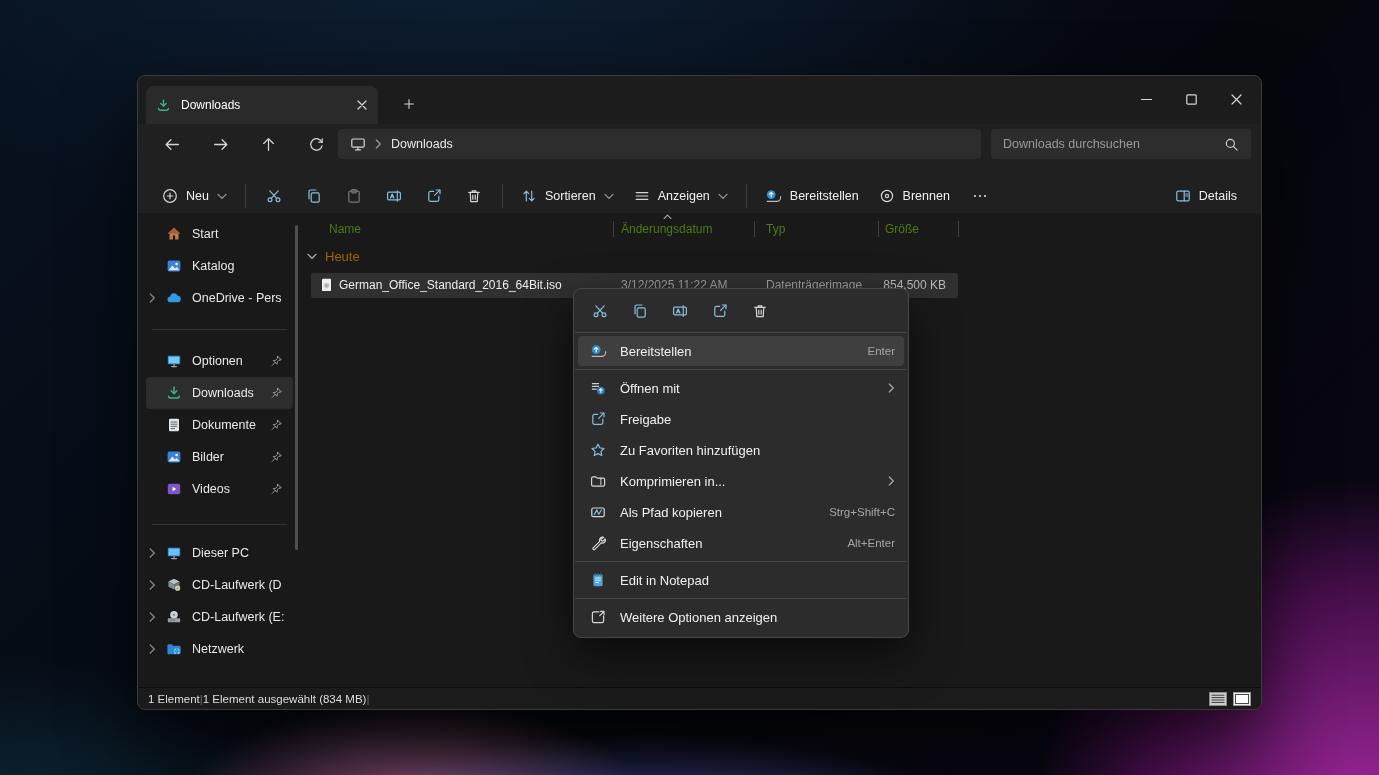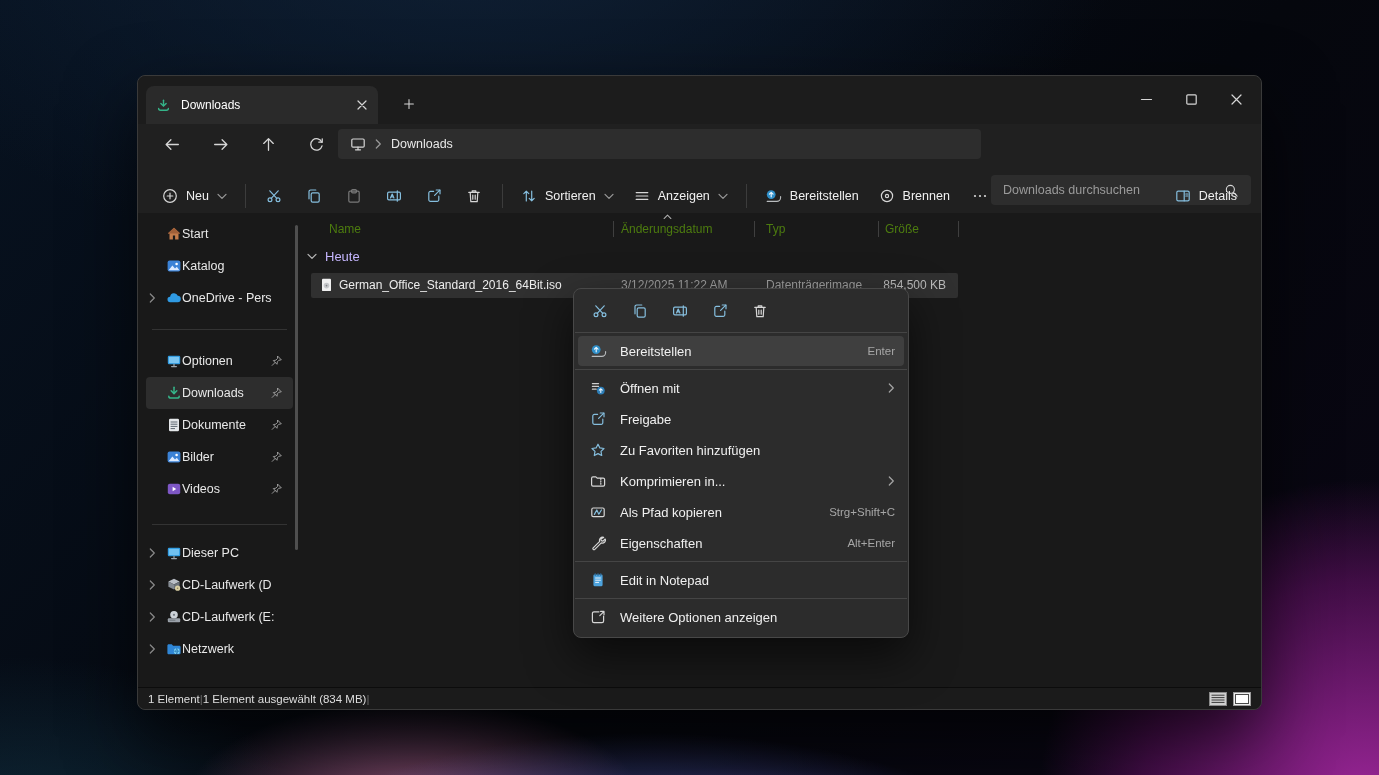--- a/index.html
+++ b/index.html
@@ -26,42 +26,42 @@
   .ttl{margin-left:10px;font-size:12px;color:#fff;}
   .tclose{margin-left:auto;display:flex;}
   .newtab{position:absolute;left:258px;top:15px;width:26px;height:26px;display:flex;align-items:center;justify-content:center;border-radius:4px;}
   .wctrls{position:absolute;right:2px;top:0;height:46px;display:flex;}
   .wbtn{width:45px;height:100%;display:flex;align-items:center;justify-content:center;}
   
   .navbar{position:absolute;left:0;top:48px;right:0;height:40px;}
   .navbtns{position:absolute;left:10px;top:3px;display:flex;}
   .nbtn{width:48px;height:34px;display:flex;align-items:center;justify-content:center;border-radius:4px;}
   .addr{position:absolute;left:200px;top:5px;width:643px;height:30px;background:#2d2d2d;border-radius:4px;display:flex;align-items:center;padding:0 12px;box-sizing:border-box;gap:9px;font-size:12.5px;color:#e8e8e8;}
-  .srch{position:absolute;left:853px;top:5px;width:260px;height:30px;background:#2d2d2d;border-radius:4px;display:flex;align-items:center;padding:0 12px;box-sizing:border-box;font-size:12.5px;color:#9a9a9a;margin-top:46px;}
+  .srch{position:absolute;left:853px;top:5px;width:260px;height:30px;background:#2d2d2d;border-radius:4px;display:flex;align-items:center;padding:0 12px;box-sizing:border-box;font-size:12.5px;color:#9a9a9a;}
   .srch .mag{margin-left:auto;}
   
   .toolbar{position:absolute;left:0;top:96px;right:0;height:49px;border-bottom:1px solid #383838;display:flex;align-items:center;padding-left:14px;box-sizing:border-box;}
   .tbgrp{display:flex;align-items:center;gap:8px;padding:0 10px;height:34px;border-radius:4px;font-size:12.5px;color:#f0f0f0;}
   .tsep{width:1px;height:24px;background:#3c3c3c;margin:0 8px;}
   .tibtn{width:40px;height:34px;display:flex;align-items:center;justify-content:center;border-radius:4px;}
   .tb-details{position:absolute;right:14px;top:7px;display:flex;align-items:center;gap:8px;padding:0 10px;height:34px;font-size:12.5px;color:#f0f0f0;}
   
   .content{position:absolute;left:0;top:137px;right:0;bottom:22px;background:#191919;overflow:hidden;}
   .sidebar{position:absolute;left:0;top:0;width:163px;height:100%;padding-top:5px;box-sizing:border-box;}
-  .sitem{height:32px;margin:0 8px;padding-left:20px;display:flex;align-items:center;gap:0;border-radius:4px;font-size:12.5px;color:#e8e8e8;position:relative;white-space:nowrap;overflow:hidden;}
+  .sitem{height:32px;margin:0 8px;padding-left:20px;display:flex;align-items:center;gap:10px;border-radius:4px;font-size:12.5px;color:#e8e8e8;position:relative;white-space:nowrap;overflow:hidden;}
   .sitem.sel{background:#2d2d2d;}
   .sitem .exch{position:absolute;left:3px;display:flex;}
   .sitem .pin{position:absolute;right:10px;display:flex;}
   .ssep{height:1px;background:#333;margin:0 14px;}
   .sscroll{position:absolute;right:3px;top:12px;width:3px;height:325px;background:#4f4f4f;border-radius:2px;}
   .main{position:absolute;left:163px;top:0;right:0;bottom:0;}
   .chead{position:absolute;font-size:12px;color:#4d7c0f;top:9px;}
   .csep{position:absolute;top:8px;width:1px;height:16px;background:#3f3f3f;}
   .sortind{position:absolute;top:1px;left:362px;}
-  .grp{position:absolute;top:36px;left:0;display:flex;align-items:center;font-size:13px;color:#c4b5fd;}
+  .grp{position:absolute;top:36px;left:0;display:flex;align-items:center;font-size:13px;color:#a16207;}
   .grp .gch{margin:0 8px 0 6px;display:flex;}
   .frow{position:absolute;top:60px;left:10px;width:647px;height:25px;background:#303030;border-radius:2px;}
   .frow span{position:absolute;top:5px;font-size:12px;color:#b9b9b9;white-space:nowrap;}
   .frow .fname{left:28px;color:#ededed;}
   .frow .fic{position:absolute;left:8px;top:4px;}
   .frow .fdate{left:310px;color:#9f9f9f;}
   .frow .ftype{left:455px;color:#9f9f9f;}
   .frow .fsize{left:530px;width:105px;text-align:right;}
   
   .statusbar{position:absolute;left:0;bottom:0;right:0;height:22px;background:#1b1b1b;border-top:1px solid #0c0c0c;border-radius:0 0 8px 8px;display:flex;align-items:center;padding:0 10px;box-sizing:border-box;font-size:11.5px;color:#dedede;gap:0;}

